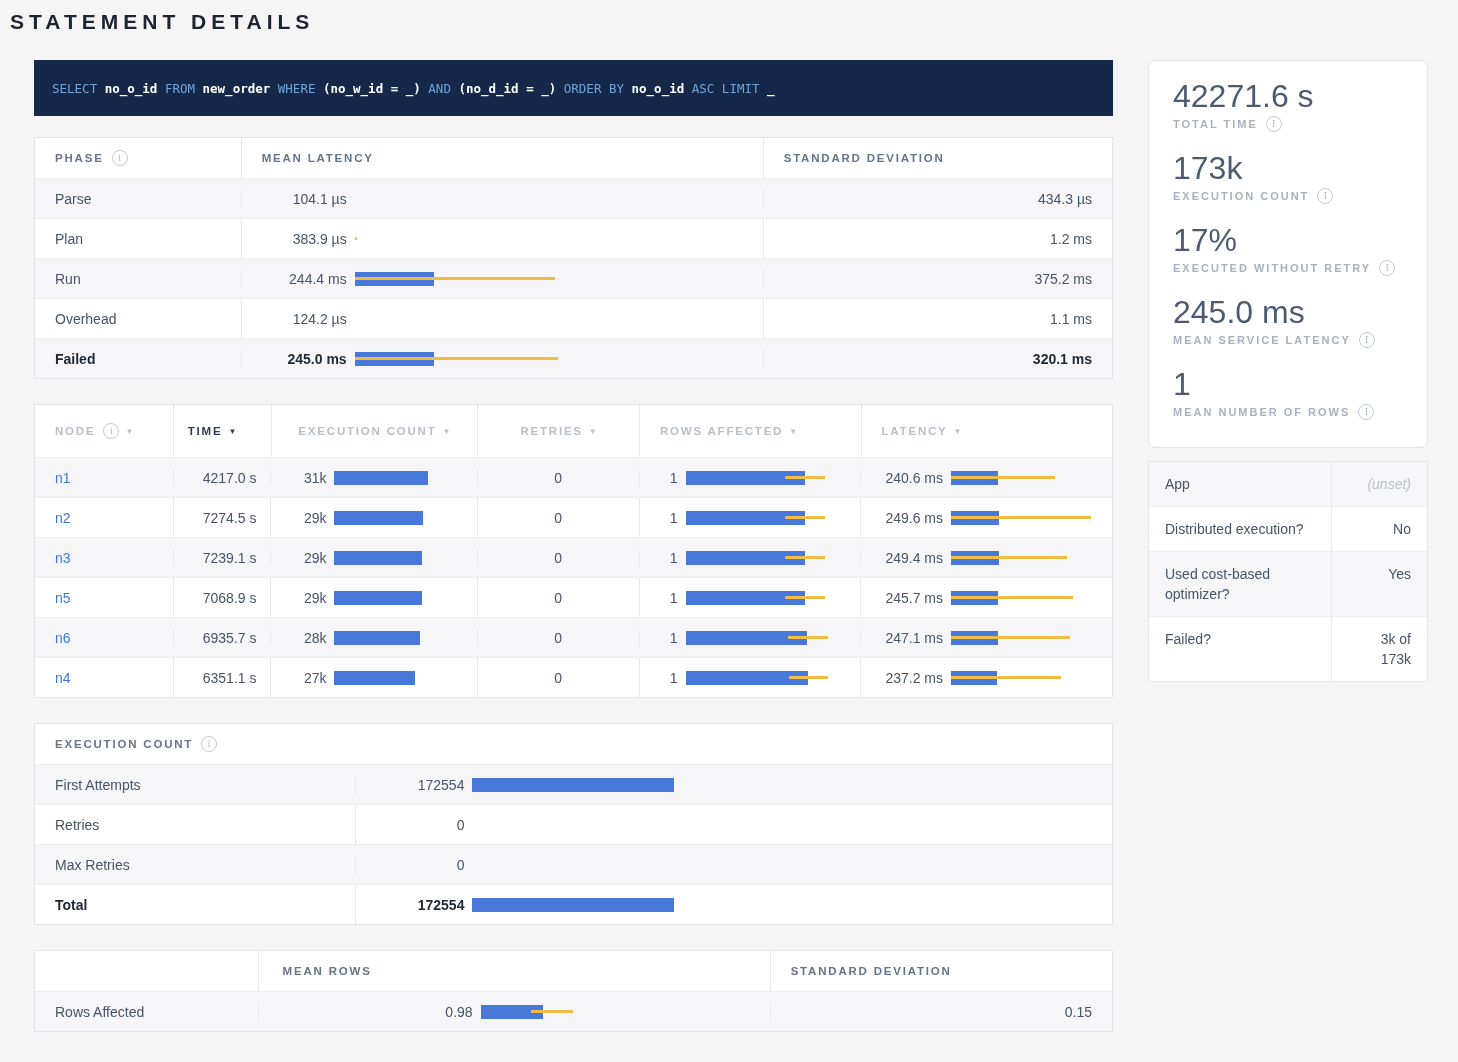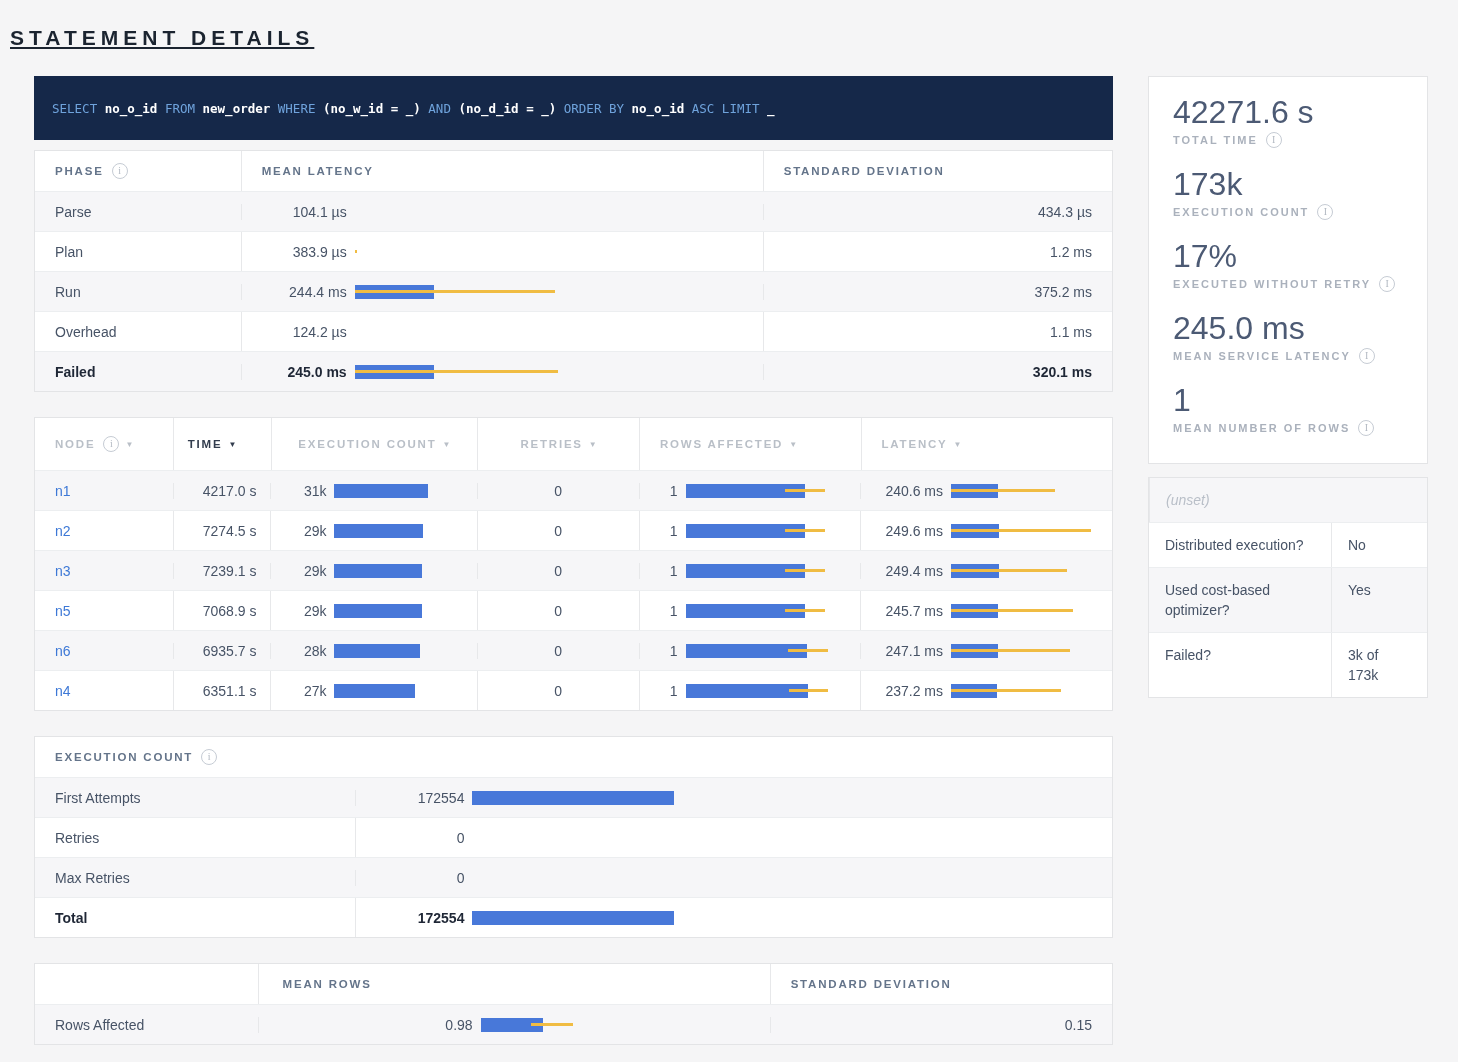--- a/index.html
+++ b/index.html
@@ -5,30 +5,30 @@
   * { box-sizing: border-box; margin: 0; padding: 0; }
   html, body { width: 1458px; min-height: 1062px; }
   body {
     background: #f5f5f6;
     font-family: "Liberation Sans", sans-serif;
     color: #475366;
   }
   .page { padding-top: 6px; }
   .page-title {
     font-size: 21px; font-weight: 700; letter-spacing: 5px;
-    color: #1b2430; margin: 20px 0 26px 10px; text-decoration: underline;
+    color: #1b2430; margin: 4px 0 26px 10px;
   }
   .columns { display: flex; align-items: flex-start; }
   .main { width: 1079px; margin-left: 34px; }
   .side { width: 280px; margin-left: 35px; }
 
   
   .query-bar {
-    background: #152849; height: 64px; display: flex; align-items: center;
-    padding: 0 18px; margin-bottom: 10px;
+    background: #152849; height: 56px; display: flex; align-items: center;
+    padding: 0 18px; margin-bottom: 21px;
   }
   .query-bar code {
     font-family: "DejaVu Sans Mono", monospace; font-size: 12.5px;
     white-space: pre; color: #ffffff;
   }
   .tok-kw { color: #6fa3dc; font-weight: 400; }
   .tok-id { color: #ffffff; font-weight: 700; }
 
   
   .panel { background: #fff; border: 1px solid #e3e4e6; margin-bottom: 25px; }
@@ -86,37 +86,37 @@
   .c-e-label { width: 321px; }
   .c-e-val   { width: 758px; }
 
   
   .c-r-label { width: 223px; }
   .c-r-mean  { width: 513px; padding-left: 24px; }
   .c-r-sd    { width: 343px; }
 
   
   .stats-card {
-    background: #fff; border: 1px solid #e3e4e6; border-radius: 0;
+    background: #fff; border: 1px solid #e3e4e6; border-radius: 8px;
     padding: 16px 24px 10px 24px; margin-bottom: 13px;
   }
   .stat { margin-bottom: 17px; }
   .stat-value { font-size: 32px; color: #4c5a74; line-height: 38px; font-weight: 400; }
   .stat-label {
     font-size: 11px; letter-spacing: 2px; color: #aab1bc; font-weight: 600;
     text-transform: uppercase; display: flex; align-items: center; margin-top: 1px;
   }
   .details-card { background: #fff; border: 1px solid #e3e4e6; }
   .d-row { display: flex; align-items: stretch; border-top: 1px solid #eceef0; }
   .d-row:first-child { border-top: none; }
   .d-row.alt { background: #f6f6f8; }
   .d-label { width: 182px; padding: 12px 16px; font-size: 14px; color: #475366; line-height: 20px; }
   .d-value {
     flex: 1; border-left: 1px solid #e7e8ea; padding: 12px 16px; font-size: 14px;
-    color: #475366; line-height: 20px;
+    color: #475366; text-align: right; line-height: 20px;
   }
   .d-value.muted { color: #b9bfc8; font-style: italic; }
 </style>
 </head>
 <body>
 
 <div class="page">
   <h1 class="page-title">STATEMENT DETAILS</h1>
 
   <div class="columns">
@@ -503,20 +503,21 @@
           <div class="stat-value">1</div>
           <div class="stat-label">
               <span>MEAN NUMBER OF ROWS</span>
               <span class="info-icon">i</span>
             </div>
         </div>
       </div>
 
       <div class="details-card">
         <div class="d-row alt">
+          <div class="d-label">App</div>
           <div class="d-value muted">(unset)</div>
         </div>
         <div class="d-row">
           <div class="d-label">Distributed execution?</div>
           <div class="d-value">No</div>
         </div>
         <div class="d-row alt">
           <div class="d-label">Used cost-based optimizer?</div>
           <div class="d-value">Yes</div>
         </div>

